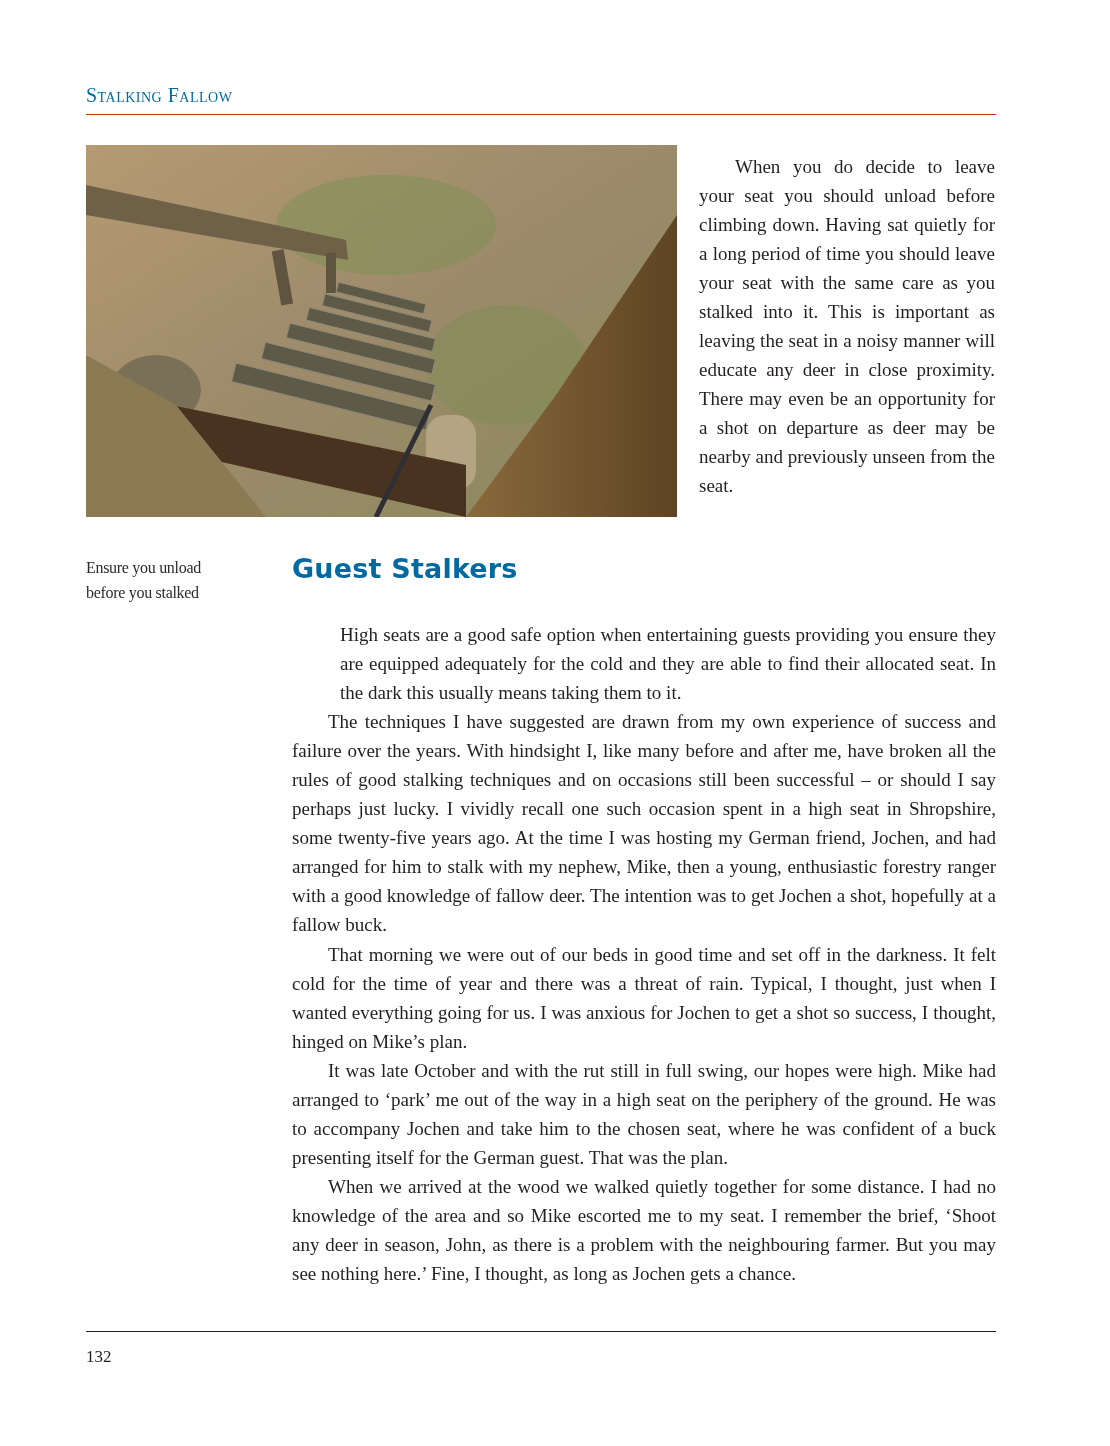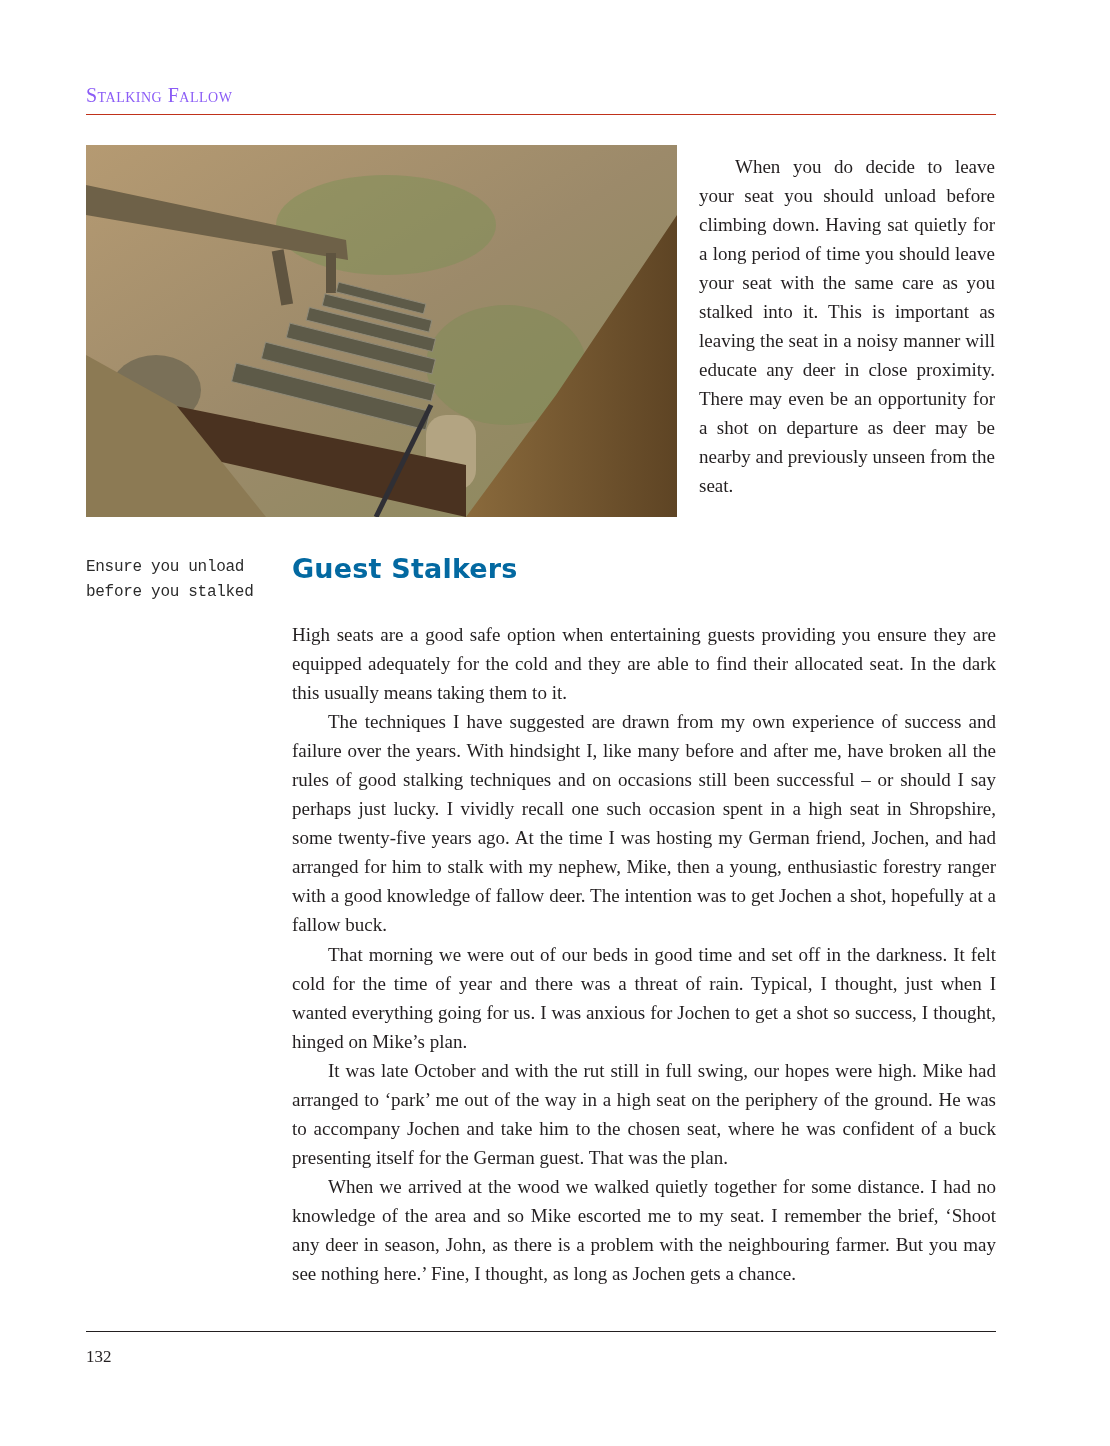--- a/index.html
+++ b/index.html
@@ -1,37 +1,37 @@
 <!DOCTYPE html>
 <html><head>
 <meta charset="utf-8">
 <style>
   html, body { margin: 0; padding: 0; background: #ffffff; }
   body { width: 1110px; height: 1446px; position: relative; overflow: hidden;
          font-family: "Liberation Serif", "DejaVu Serif", serif; color: #231f20; }
   .running-head { position: absolute; left: 86px; top: 84px; font-size: 20px; letter-spacing: 0.5px;
-                  color: #8b5cf6; font-variant: small-caps; font-family: "Liberation Serif", serif; }
+                  color: #0369a1; font-variant: small-caps; font-family: "Liberation Serif", serif; }
   .head-rule { position: absolute; left: 86px; top: 114px; width: 910px; height: 0; border-top: 1.5px solid #c0311a; }
 
   .photo { position: absolute; left: 86px; top: 145px; width: 591px; height: 372px; overflow: hidden; background: #a38c6a; }
   .photo svg { display: block; width: 100%; height: 100%; }
 
   .side-col { position: absolute; left: 699px; top: 152px; width: 296px; font-size: 19px; line-height: 29px;
               text-align: justify; text-indent: 36px; }
 
   .caption { position: absolute; left: 86px; top: 555px; width: 180px; font-size: 16px; line-height: 25px;
-             color: #2b2b2b; font-family: Liberation Mono, monospace; font-weight: 300; }
+             color: #2b2b2b; font-family: Liberation Serif, serif; font-weight: 300; }
   .caption div { letter-spacing: -0.3px; }
 
   .section-title { position: absolute; left: 292px; top: 553px; font-size: 27px; font-weight: bold; color: #0369a1;
                    font-family: "DejaVu Sans", sans-serif; letter-spacing: 0.2px; }
 
   .body-text { position: absolute; left: 292px; top: 620px; width: 704px; font-size: 19px; line-height: 29.05px; }
   .body-text p { margin: 0; text-align: justify; text-indent: 36px; }
-  .body-text p.first { text-indent: 0; }
+  .body-text p.first { text-indent: 0; margin-left: 48px; }
 
   .foot-rule { position: absolute; left: 86px; top: 1331px; width: 910px; border-top: 1.5px solid #231f20; }
   .page-num { position: absolute; left: 86px; top: 1347px; font-size: 17px; }
 </style>
 </head>
 <body>
 
 <div class="running-head">Stalking Fallow</div>
 <div class="head-rule"></div>
 

